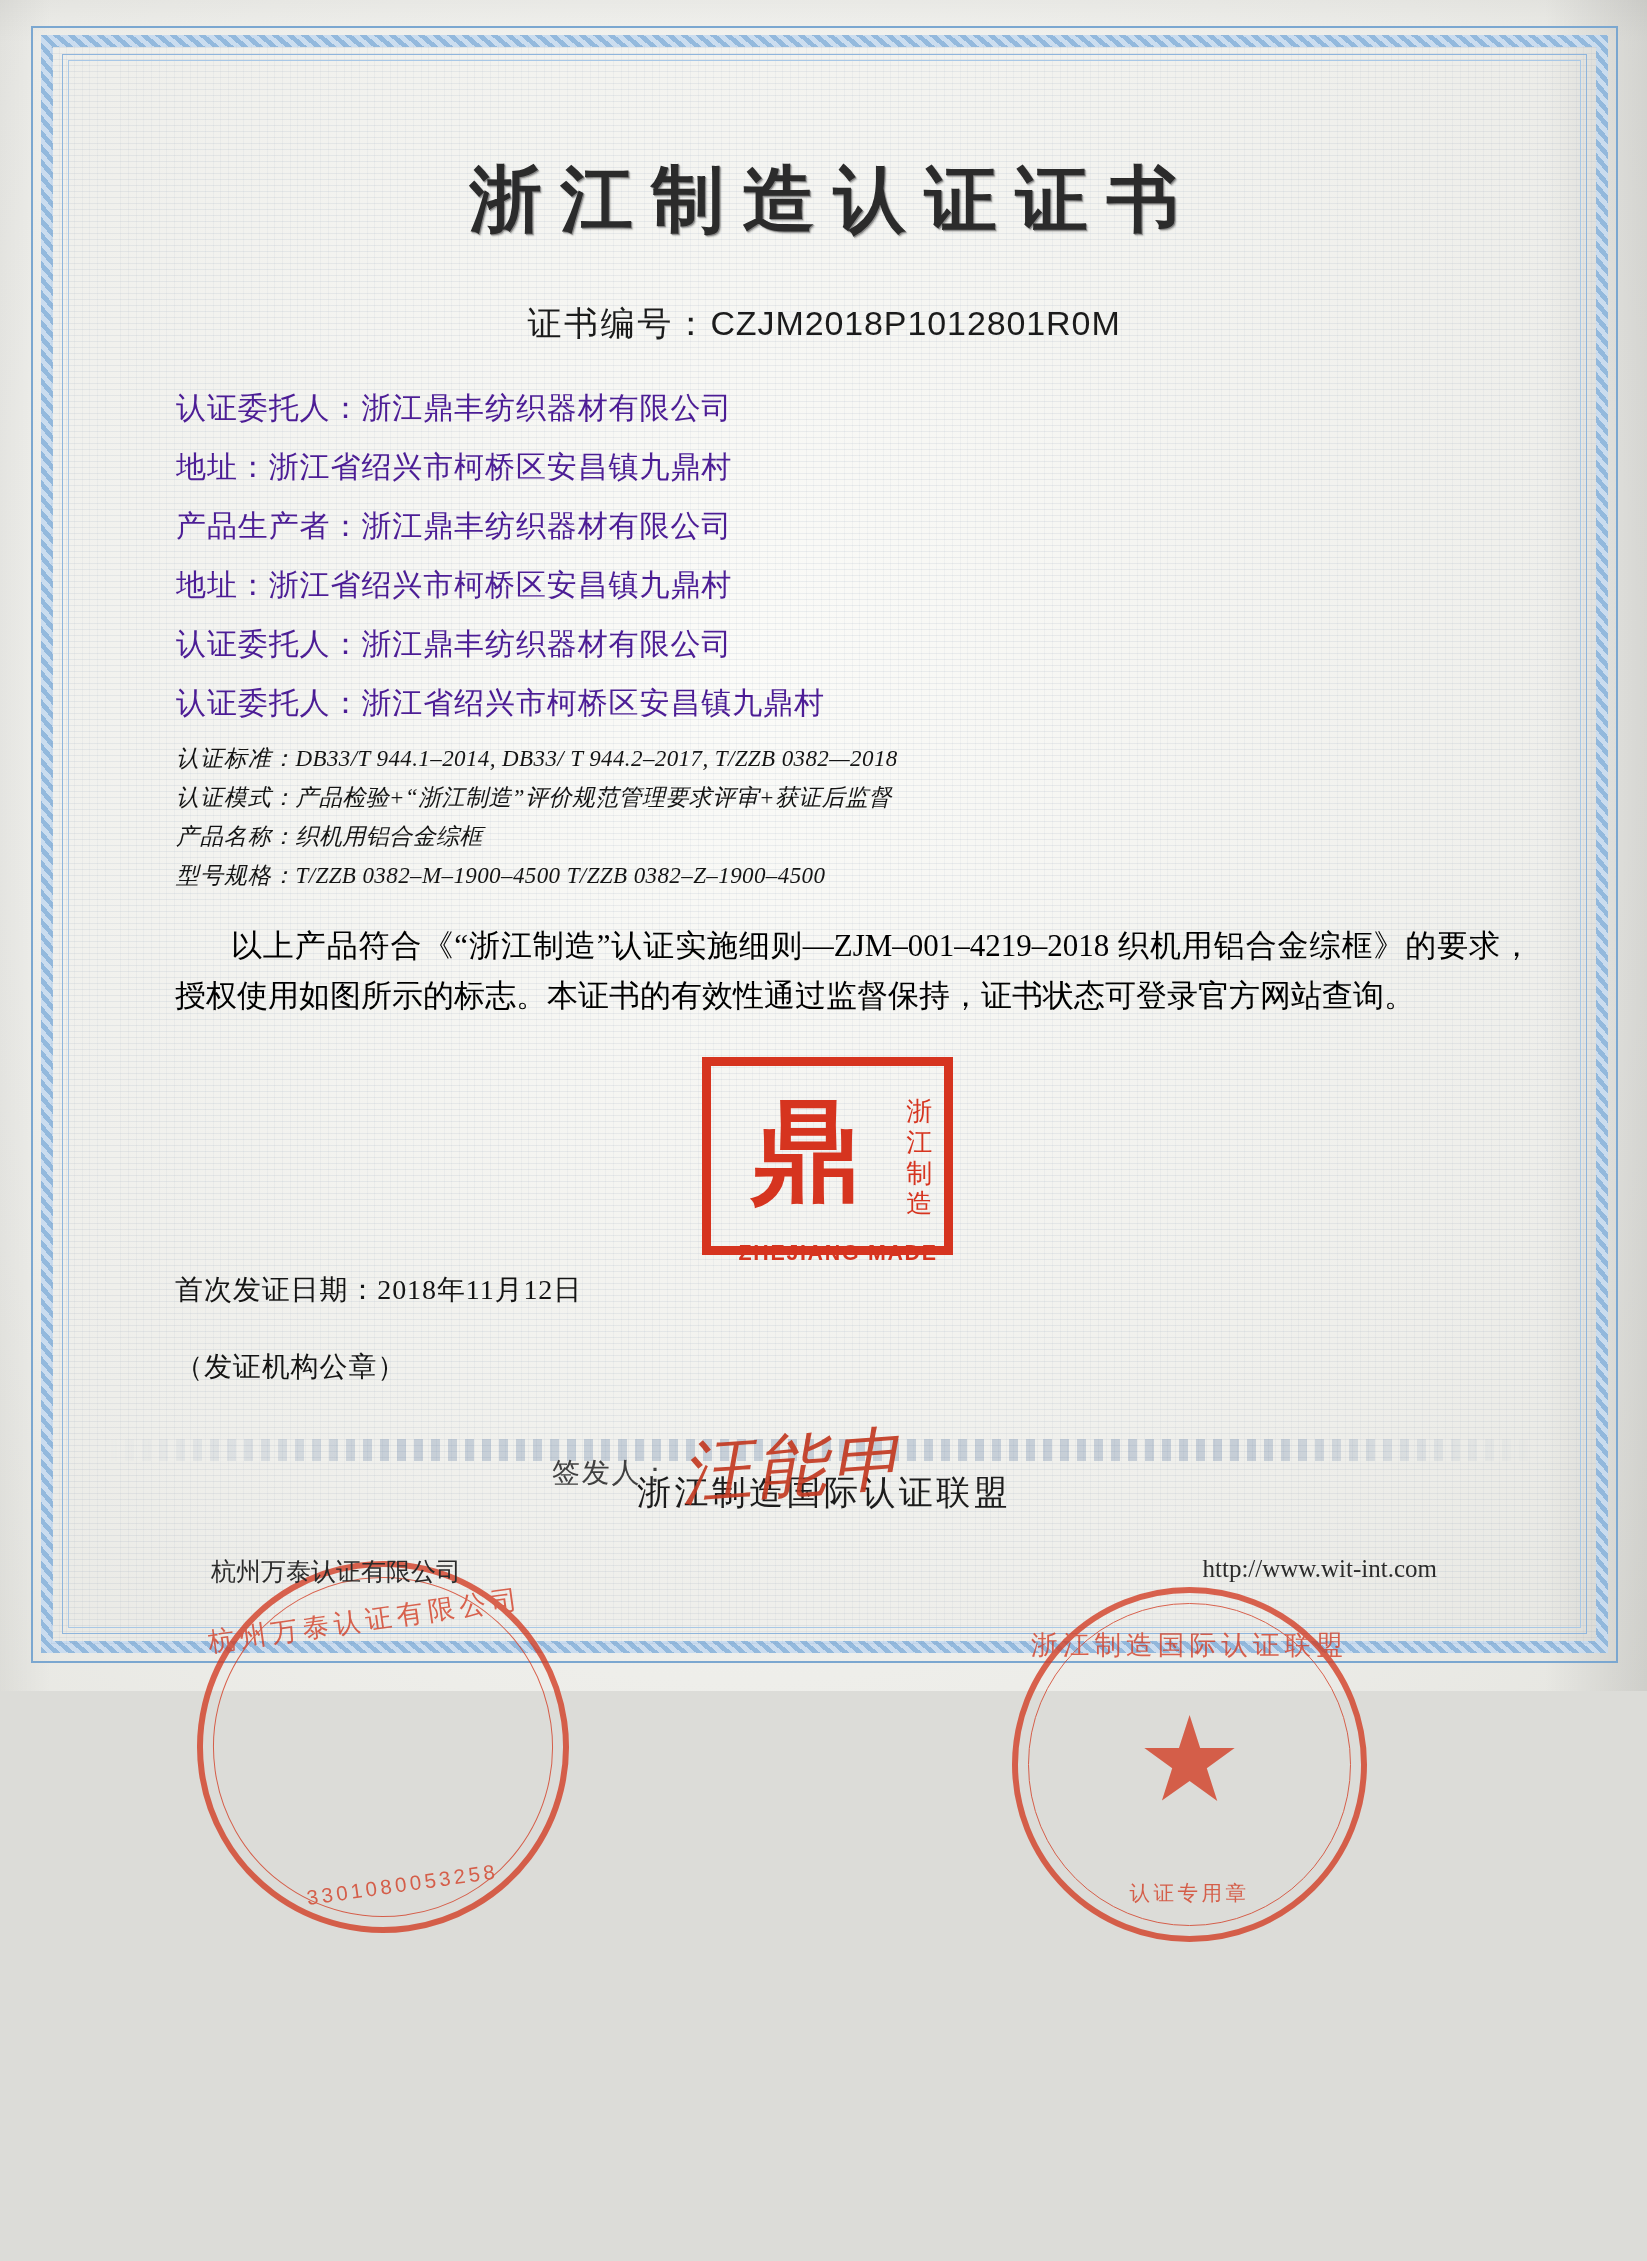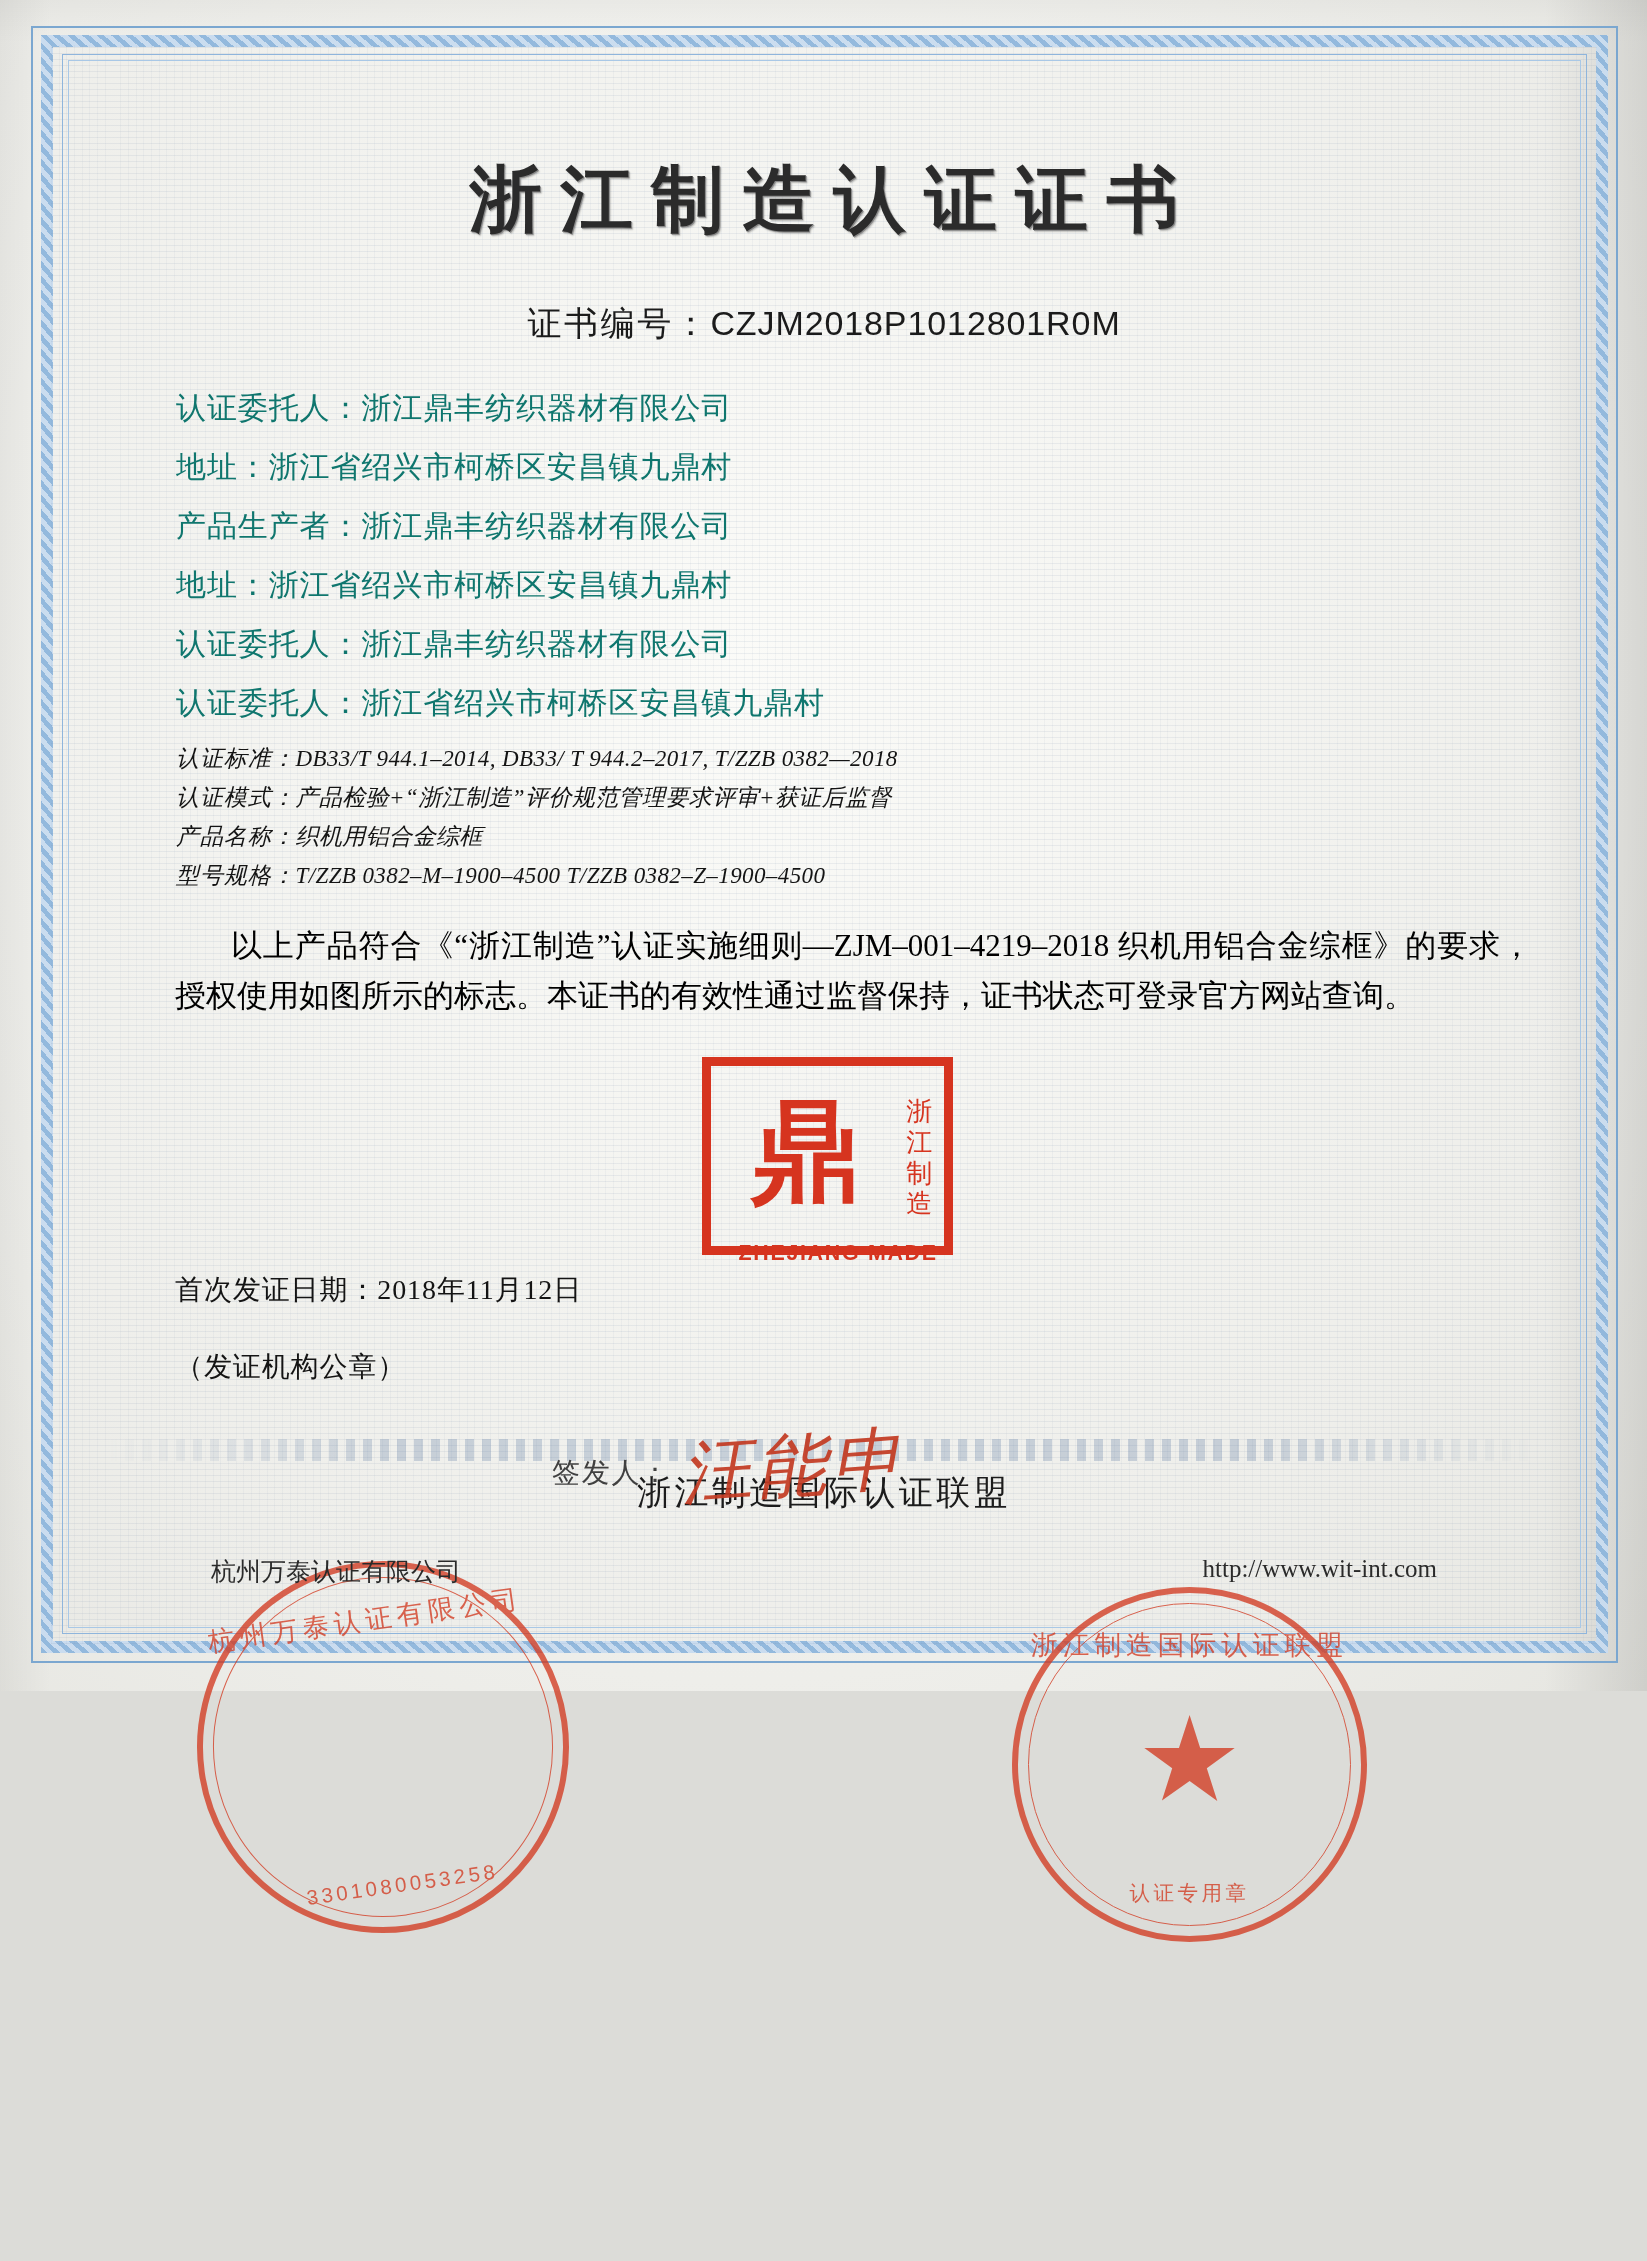--- a/index.html
+++ b/index.html
@@ -101,21 +101,21 @@
   }
   .cert-no .label{ letter-spacing:2.6px; }
   .cert-no .value{ font-family:"Liberation Sans", sans-serif; letter-spacing:0.9px;}
 
   .party-block{
     margin-top:46px;
     padding-left:94px;
   }
   .party-line{
     font-size:30px;
-    color:#0f766e;
+    color:#4c1d95;
     line-height:1.0;
     margin-bottom:29px;
     letter-spacing:0.9px;
     font-family:Liberation Serif, serif;
   }
 
   .spec-block{
     margin-top:26px;
     padding-left:94px;
   }

